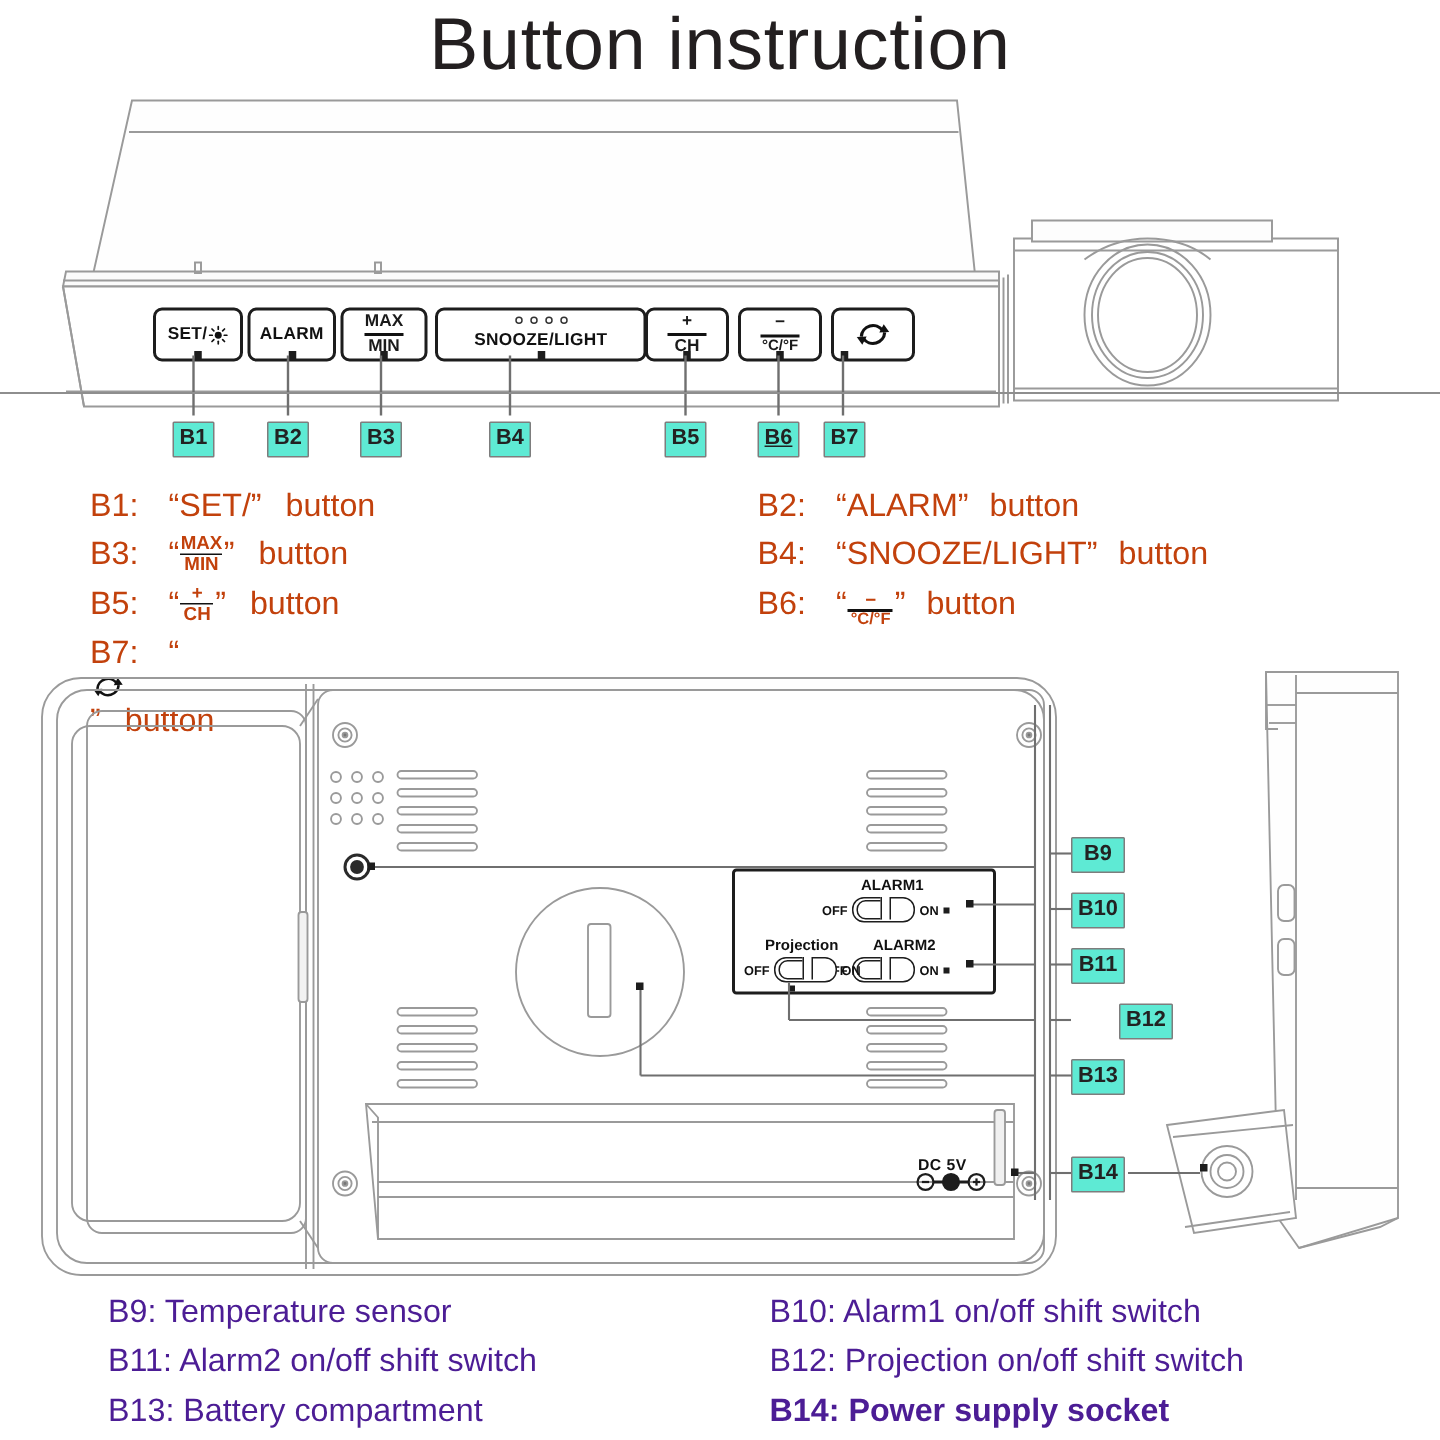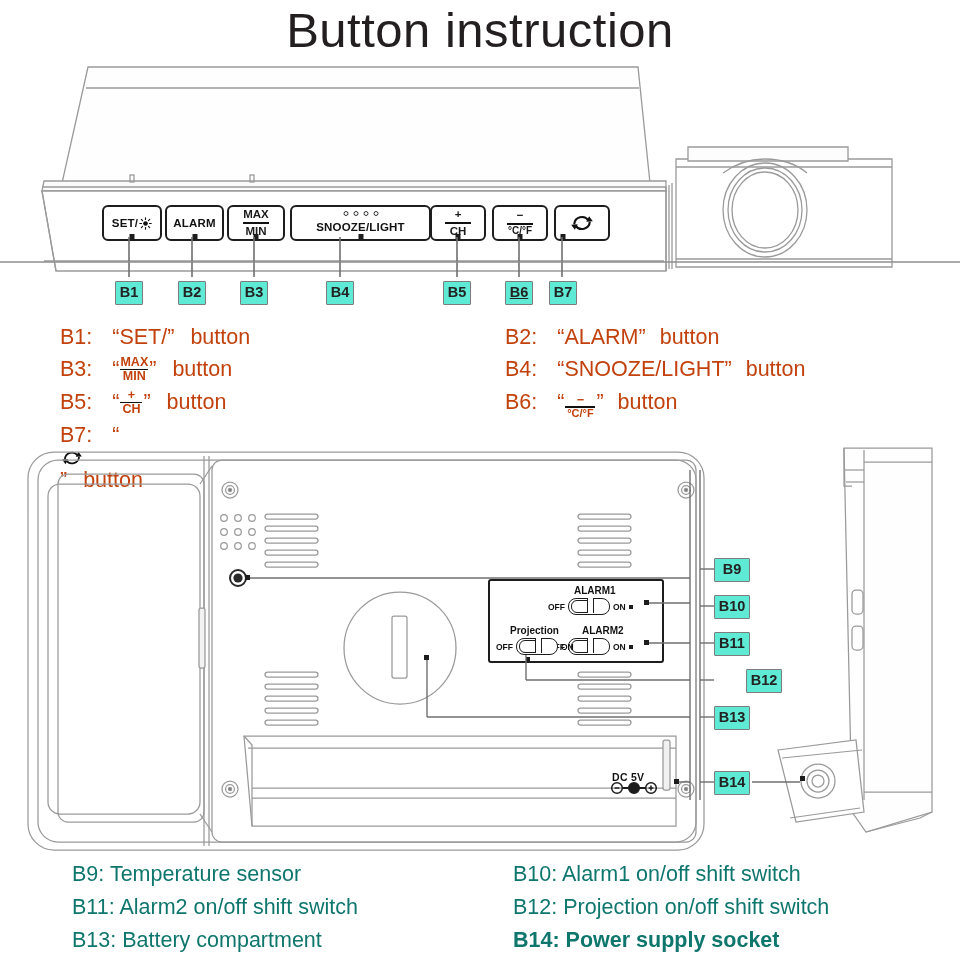--- a/index.html
+++ b/index.html
@@ -39,21 +39,21 @@
   .legend{font-size:21.5px;color:#c2410c;font-weight:400;white-space:nowrap;
           font-family:"Liberation Sans",sans-serif;}
   .legend .code{font-weight:400;}
   .inlinefrac{display:inline-flex;flex-direction:column;align-items:center;
               vertical-align:middle;line-height:1;margin:0 1px;position:relative;top:-1px;}
   .inlinefrac .t{font-size:12.5px;font-weight:700;}
   .inlinefrac .b2{height:1.6px;background:#111;width:100%;}
   .inlinefrac .bt{font-size:12.5px;font-weight:700;}
 
   
-  .legend2{font-size:21.5px;color:#0f766e;white-space:nowrap;}
+  .legend2{font-size:21.5px;color:#4c1d95;white-space:nowrap;}
 
   
   .swpanel{position:absolute;border:2.2px solid #1d1d1d;border-radius:3px;background:#fff;}
   .swlabel{position:absolute;font-size:10px;font-weight:700;color:#111;white-space:nowrap;}
   .swrow{position:absolute;display:flex;align-items:center;gap:3px;}
   .swtxt{font-size:8.5px;font-weight:700;color:#111;}
   .swbody{position:relative;width:40px;height:15px;border:1.8px solid #1d1d1d;
           border-radius:8px;background:#fff;}
   .swbody .knob{position:absolute;left:2px;top:1px;width:20px;height:11px;
                 border:1.6px solid #1d1d1d;border-radius:6px;background:#fff;}

